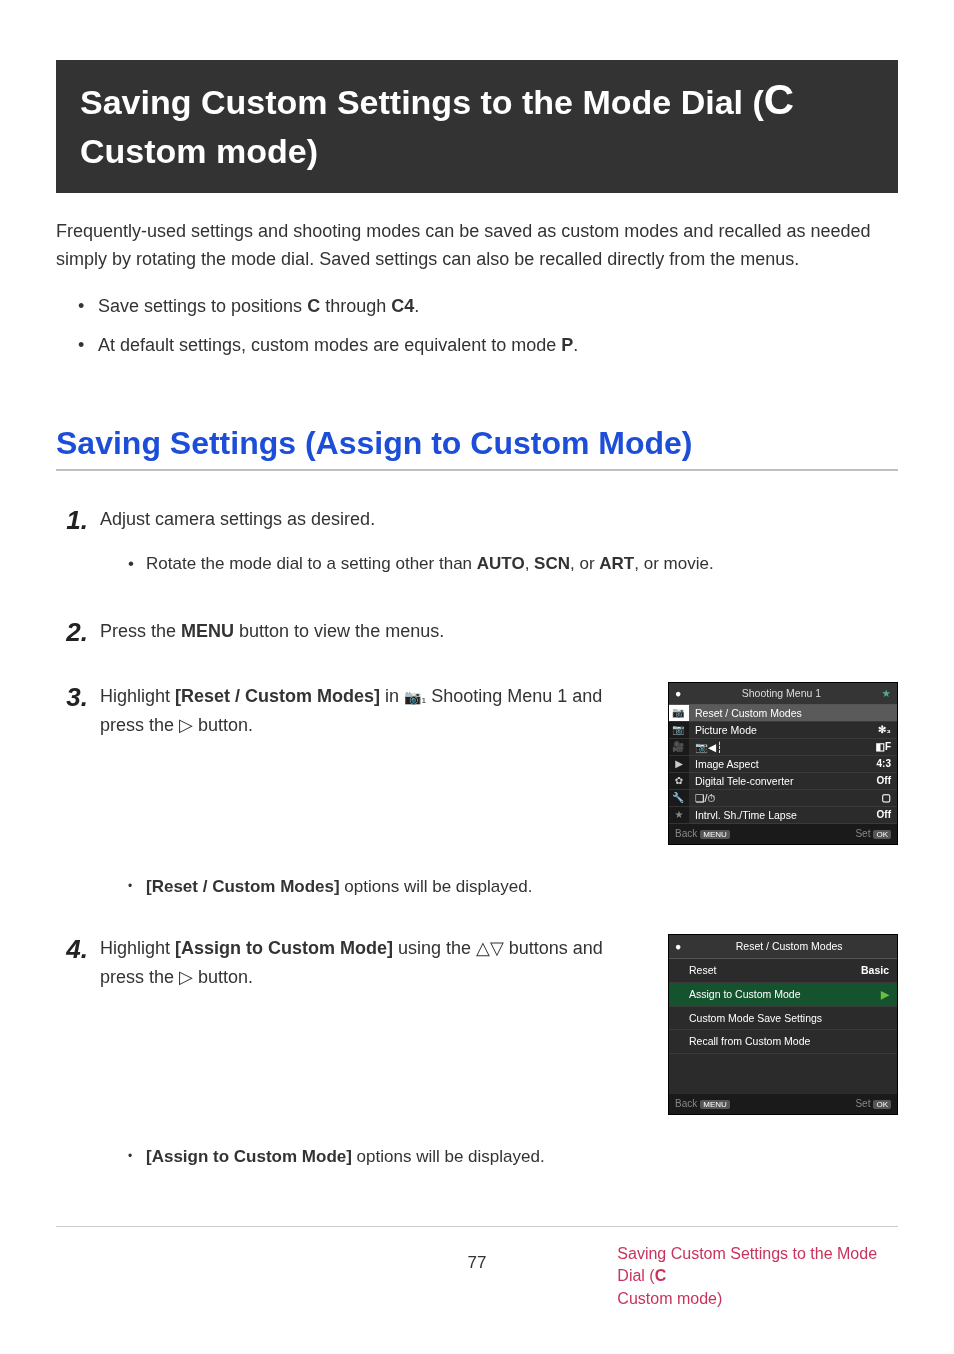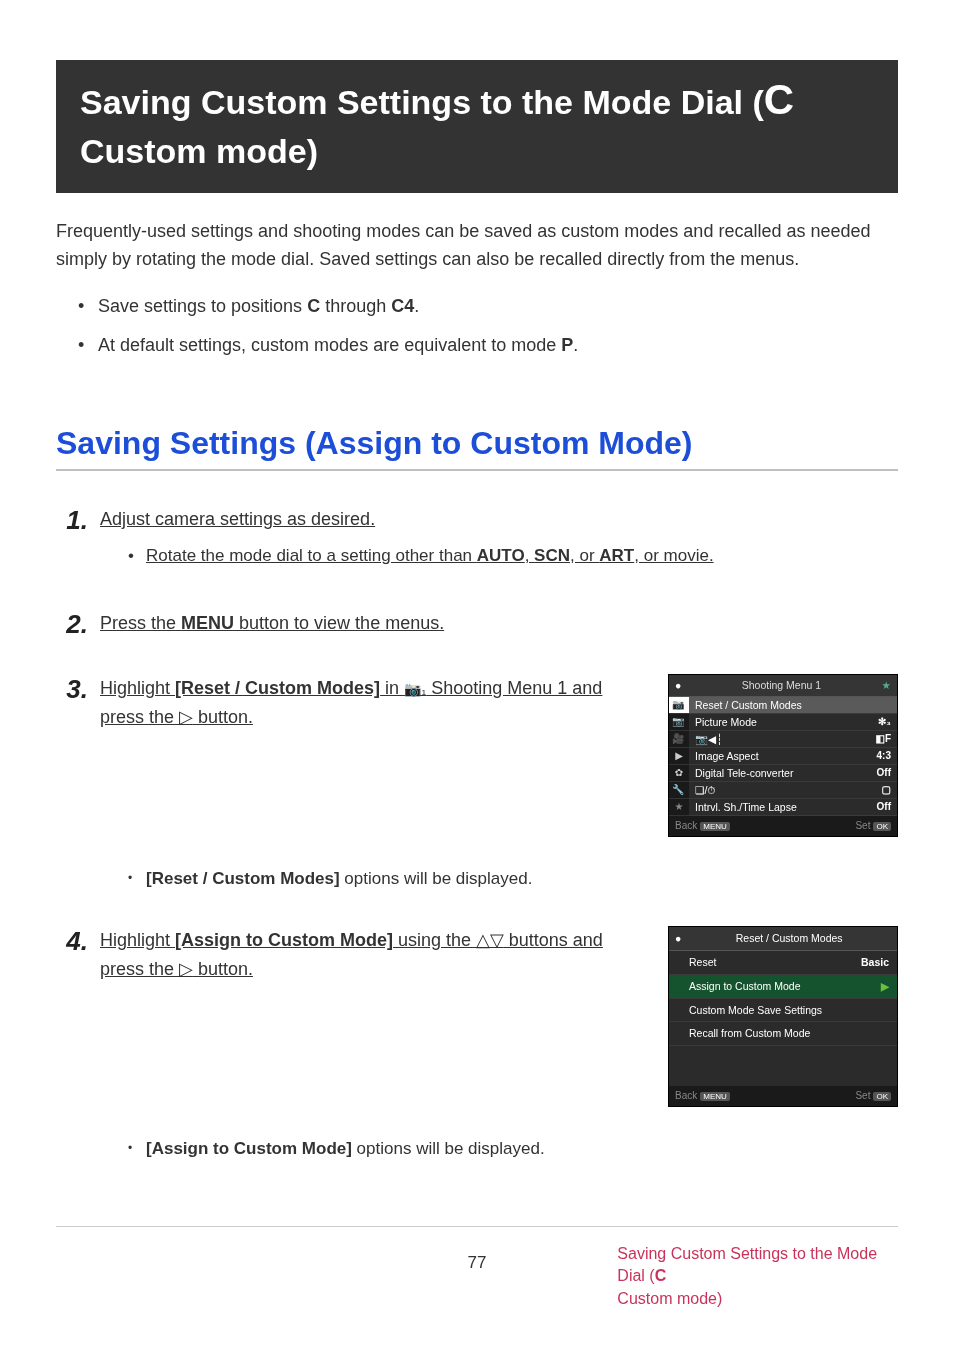--- a/index.html
+++ b/index.html
@@ -39,22 +39,22 @@
   .step-num {
     font-style: italic;
     font-weight: 700;
     font-size: 26px;
     color: #222;
     width: 32px;
     text-align: right;
     flex-shrink: 0;
     line-height: 1.2;
   }
-  .step-body { flex: 1; text-decoration: underline; }
-  .sub-bullets { margin-top: 8px; padding-left: 28px; }
+  .step-body { flex: 1; }
+  .sub-bullets { margin-top: 16px; padding-left: 28px; }
   .sub-bullets li { list-style: none; position: relative; padding-left: 18px; margin-bottom: 6px; font-size: 17px; }
   .sub-bullets > li::before { content: "•"; position: absolute; left: 0; top: 0; }
   .sub-bullets-dot li::before { content: "•"; font-size: 12px; top: 4px; }
   .link { color: #0077cc; }
   .row3 { display: flex; gap: 24px; align-items: flex-start; margin-top: 34px; }
   .row3 .step-text { flex: 1; }
   .row3 .menu-img { flex-shrink: 0; }
   .tri { font-family: "Segoe UI Symbol", sans-serif; }
 
   

